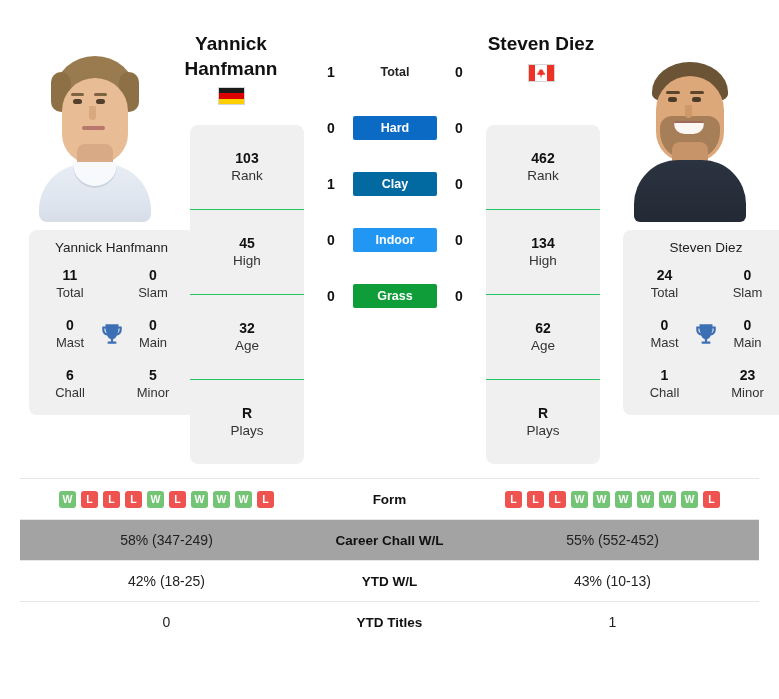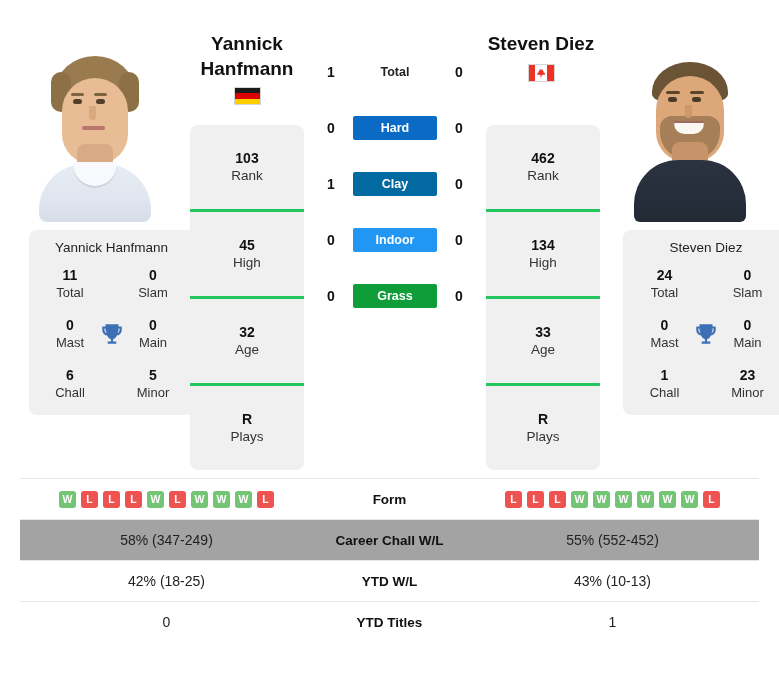--- a/index.html
+++ b/index.html
@@ -176,21 +176,21 @@
     border-radius: 8px;
     margin-top: 125px;
     overflow: hidden;
   }
   .info-cell {
     height: 84px;
     display: flex;
     flex-direction: column;
     align-items: center;
     justify-content: center;
-    border-bottom: 3px solid #22c55e;
+    border-bottom: 1px solid #22c55e;
   }
   .info-cell:last-child { border-bottom: none; }
   .info-cell .v { font-size: 14px; font-weight: bold; color: #111; line-height: 18px; }
   .info-cell .k { font-size: 13.5px; color: #333; line-height: 18px; }
 
   
   .h2h {
     flex: 1 1 auto;
     display: flex;
     flex-direction: column;
@@ -235,21 +235,21 @@
     pointer-events: none;
   }
   .name-block {
     position: absolute;
     text-align: center;
     font-size: 19px;
     font-weight: bold;
     color: #111;
     line-height: 25px;
   }
-  .name-block.left { left: 188px; width: 118px; top: 31px; }
+  .name-block.left { left: 172px; width: 118px; top: 31px; }
   .name-block.right { left: 470px; width: 142px; top: 31px; }
   .flag {
     margin: 6px auto 0;
     width: 27px;
     height: 18px;
     border: 1px solid #d5d5d5;
     box-sizing: border-box;
     overflow: hidden;
   }
   .flag-de { display: flex; flex-direction: column; }
@@ -412,21 +412,21 @@
     <div class="info-card">
       <div class="info-cell">
         <div class="v">462</div>
         <div class="k">Rank</div>
       </div>
       <div class="info-cell">
         <div class="v">134</div>
         <div class="k">High</div>
       </div>
       <div class="info-cell">
-        <div class="v">33</div>
+        <div class="v">62</div>
         <div class="k">Age</div>
       </div>
       <div class="info-cell">
         <div class="v">R</div>
         <div class="k">Plays</div>
       </div>
     </div>
 
     <div class="player-col right">
       <div class="photo">

